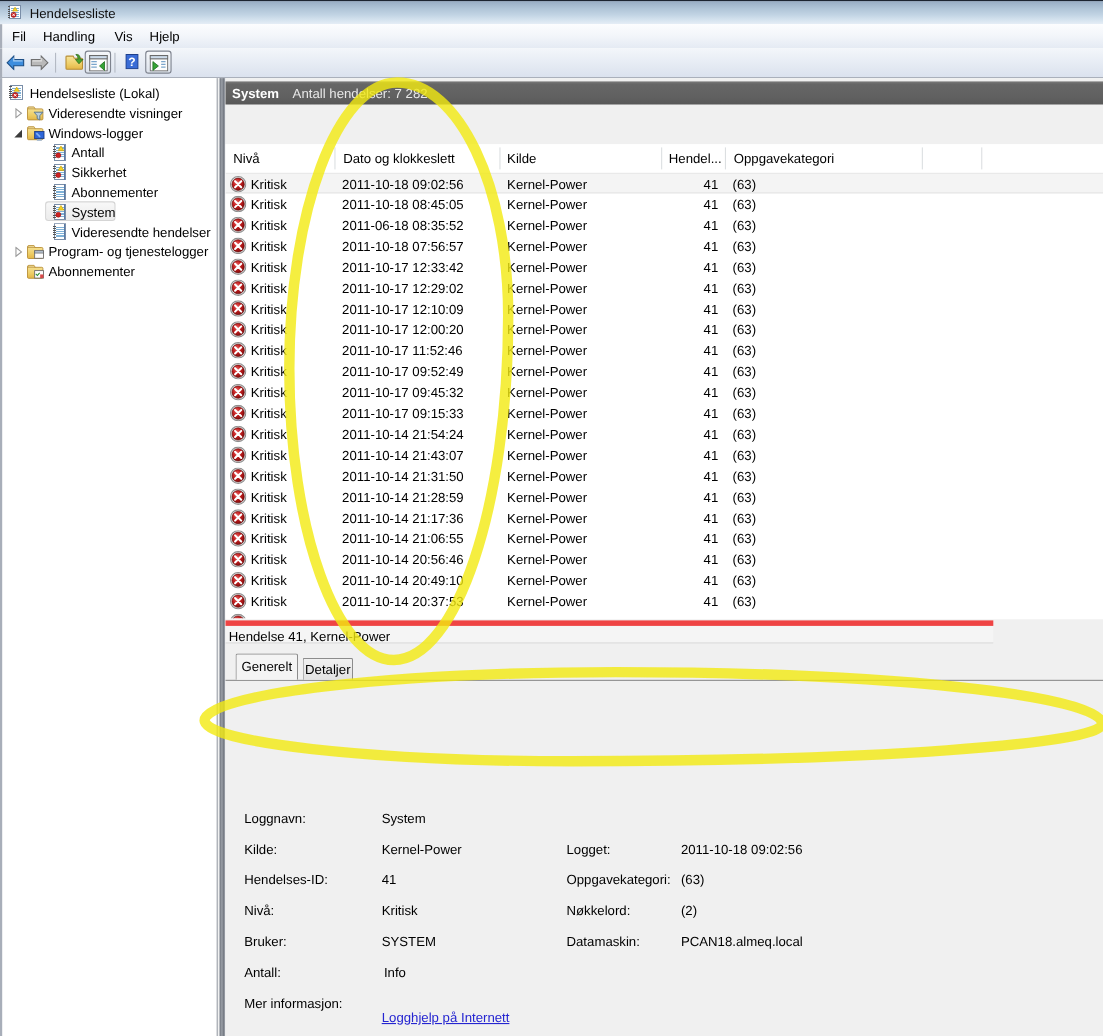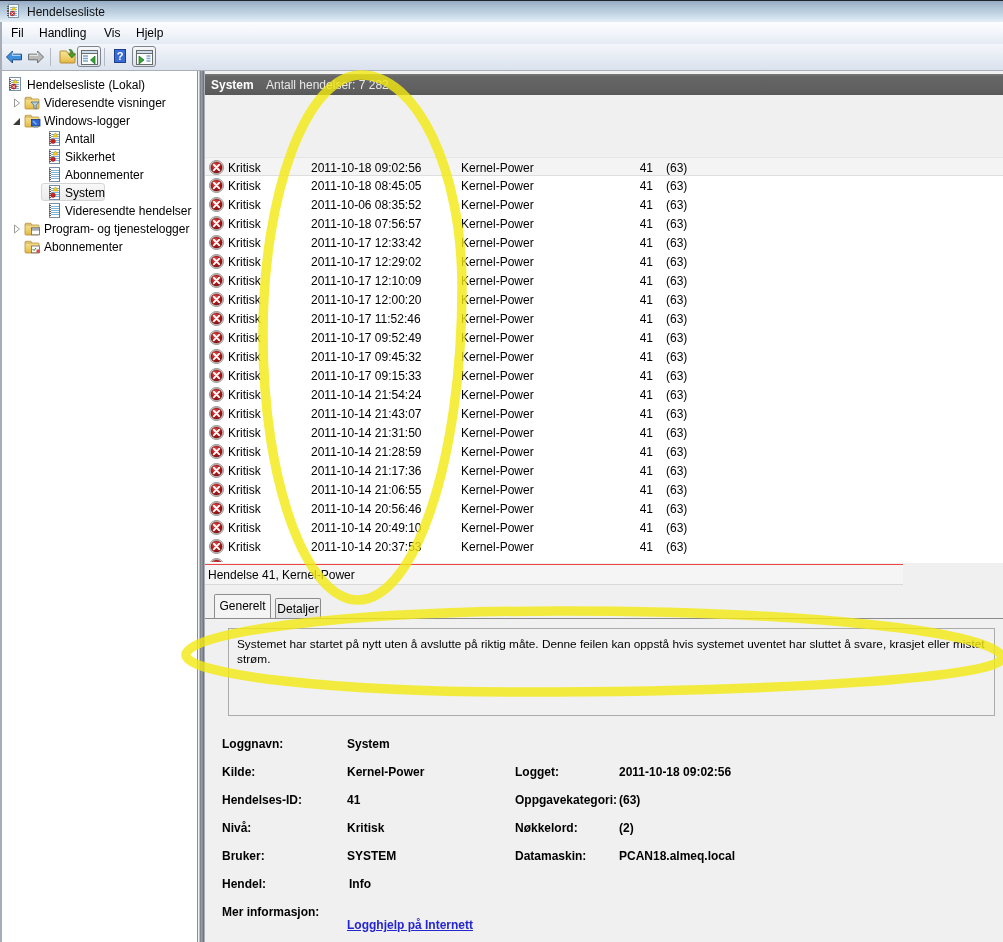--- a/index.html
+++ b/index.html
@@ -47,31 +47,31 @@
 #thead span { position:absolute; top:6px; color:#000; }
 .hsep { position:absolute; top:3px; width:1px; height:20px; background:#dcdfe1; }
 #tbody { position:absolute; left:0; top:86px; width:798px; height:406px; background:#fff; overflow:hidden; }
 .trow { position:absolute; left:0; width:798px; height:19px; background:#fff; }
 .trow.sel { background:#f4f4f4; border-top:1px solid #e6e6e6; border-bottom:1px solid #dedede; }
 .trow .tc { position:absolute; top:3px; white-space:nowrap; }
 .trow .num { text-align:right; }
 .crit { position:absolute; }
 
 #evhdr { position:absolute; left:0; top:493px; width:698px; height:21px; background:#f5f5f5;
-  border-top:1px solid #ef4444; border-bottom:1px solid #d9d9d9; }
+  border-top:5px solid #ef4444; border-bottom:1px solid #d9d9d9; }
 #evhdr span { position:absolute; left:3px; top:3px; }
 #tabzone { position:absolute; left:0; top:515px; width:798px; height:356px; background:#f0f0f0; }
 .tabline { position:absolute; left:0; top:32px; width:798px; height:1px; background:#8c8c8c; }
 #tab1 { position:absolute; left:9px; top:8px; width:57px; height:24px; background:#f4f4f4; border:1px solid #8c8c8c; border-bottom:none;
   border-radius:2px 2px 0 0; text-align:center; padding-top:4px; z-index:3; }
 #tab2 { position:absolute; left:70px; top:12px; width:46px; height:20px; background:linear-gradient(to bottom,#f1f1f1,#e2e2e2);
   border:1px solid #8c8c8c; border-bottom:none; border-radius:2px 2px 0 0; text-align:center; padding-top:3px; z-index:1; }
 #descbox { position:absolute; left:23px; top:42px; width:767px; height:88px; border:1px solid #ababab; background:#f1f1f1; }
 #descbox div { position:absolute; left:8px; top:8px; width:760px; line-height:14.5px; font-size:11.8px; }
-.dl { position:absolute; white-space:nowrap;font-weight:bold; }
+.dl { position:absolute; white-space:nowrap; }
 a.lnk { color:#2525d1; text-decoration:underline; }
 
 
 .tbtn { position:absolute; top:2px; width:24px; height:21px; border:1px solid #7e838e; border-radius:3px;
   background:linear-gradient(to bottom,#f5f7fa,#dde3ec); }
 
 #annot { position:absolute; left:0; top:0; width:1003px; height:942px; z-index:50; pointer-events:none; }
 </style></head>
 <body>
 
@@ -263,20 +263,33 @@
     </div>
 </div>
 <div id="gap"></div>
 <div id="band"></div>
 
 <div id="rightpane">
   <div id="hdrbar">
       <b>System</b>
       <span>Antall hendelser: 7 282</span>
     </div>
+  <div id="thead">
+    <span style="left:7px">Nivå</span>
+    <span style="left:107px">Dato og klokkeslett</span>
+    <span style="left:256px">Kilde</span>
+    <span style="left:403px">Hendel...</span>
+    <span style="left:462px">Oppgavekategori</span>
+    <div class="hsep" style="left:99px"></div>
+    <div class="hsep" style="left:249px"></div>
+    <div class="hsep" style="left:396px"></div>
+    <div class="hsep" style="left:454px"></div>
+    <div class="hsep" style="left:633px"></div>
+    <div class="hsep" style="left:687px"></div>
+  </div>
   <div id="tbody" style="top:86px">
 <div class="trow sel" style="top:0px">
 <svg class="crit" style="left:4px;top:2px" width="15" height="15" viewBox="0 0 15 15">
           <use href="#crit"></use>
         </svg>
 <span class="tc" style="left:23px">Kritisk</span>
 <span class="tc" style="left:106px">2011-10-18 09:02:56</span>
 <span class="tc" style="left:256px">Kernel-Power</span>
 <span class="tc num" style="left:395px;width:53px">41</span>
 <span class="tc" style="left:461px">(63)</span>
@@ -289,21 +302,21 @@
 <span class="tc" style="left:106px">2011-10-18 08:45:05</span>
 <span class="tc" style="left:256px">Kernel-Power</span>
 <span class="tc num" style="left:395px;width:53px">41</span>
 <span class="tc" style="left:461px">(63)</span>
 </div>
 <div class="trow" style="top:38px">
 <svg class="crit" style="left:4px;top:2px" width="15" height="15" viewBox="0 0 15 15">
           <use href="#crit"></use>
         </svg>
 <span class="tc" style="left:23px">Kritisk</span>
-<span class="tc" style="left:106px">2011-10-06 08:35:52</span>
+<span class="tc" style="left:106px">2011-06-18 08:35:52</span>
 <span class="tc" style="left:256px">Kernel-Power</span>
 <span class="tc num" style="left:395px;width:53px">41</span>
 <span class="tc" style="left:461px">(63)</span>
 </div>
 <div class="trow" style="top:57px">
 <svg class="crit" style="left:4px;top:2px" width="15" height="15" viewBox="0 0 15 15">
           <use href="#crit"></use>
         </svg>
 <span class="tc" style="left:23px">Kritisk</span>
 <span class="tc" style="left:106px">2011-10-18 07:56:57</span>
@@ -487,42 +500,39 @@
         </svg>
 </div>
   </div>
   <div id="evhdr">
       <span>Hendelse 41, Kernel-Power</span>
     </div>
   <div id="tabzone">
     <div class="tabline"></div>
     <div id="tab1">Generelt</div>
     <div id="tab2">Detaljer</div>
-    <div id="descbox">
-        <div><span style="white-space:nowrap">Systemet har startet på nytt uten å avslutte på riktig måte. Denne feilen kan oppstå hvis systemet uventet har sluttet å svare, krasjet eller mistet</span><br>strøm.</div>
-      </div>
     <div class="dl" style="left:17px;top:151px">Loggnavn:</div>
       <div class="dl" style="left:142px;top:151px">System</div>
     <div class="dl" style="left:17px;top:179px">Kilde:</div>
       <div class="dl" style="left:142px;top:179px">Kernel-Power</div>
     <div class="dl" style="left:310px;top:179px">Logget:</div>
       <div class="dl" style="left:414px;top:179px">2011-10-18 09:02:56</div>
     <div class="dl" style="left:17px;top:207px">Hendelses-ID:</div>
       <div class="dl" style="left:142px;top:207px">41</div>
     <div class="dl" style="left:310px;top:207px">Oppgavekategori:</div>
       <div class="dl" style="left:414px;top:207px">(63)</div>
     <div class="dl" style="left:17px;top:235px">Nivå:</div>
       <div class="dl" style="left:142px;top:235px">Kritisk</div>
     <div class="dl" style="left:310px;top:235px">Nøkkelord:</div>
       <div class="dl" style="left:414px;top:235px">(2)</div>
     <div class="dl" style="left:17px;top:263px">Bruker:</div>
       <div class="dl" style="left:142px;top:263px">SYSTEM</div>
     <div class="dl" style="left:310px;top:263px">Datamaskin:</div>
       <div class="dl" style="left:414px;top:263px">PCAN18.almeq.local</div>
-    <div class="dl" style="left:17px;top:291px">Hendel:</div>
+    <div class="dl" style="left:17px;top:291px">Antall:</div>
       <div class="dl" style="left:144px;top:291px">Info</div>
     <div class="dl" style="left:17px;top:319px">Mer informasjon:</div>
       <div class="dl" style="left:142px;top:332px"><a class="lnk">Logghjelp på Internett</a></div>
   </div>
 </div>
 
 <svg id="annot" viewBox="0 0 1003 942">
   <path d="M361,75 C417,75 462,170 462,287 C462,459 415,600 358,600 C306,600 263,481 263,335 C263,192 307,75 361,75 Z" fill="none" stroke="#f3ea10" stroke-width="9.5" opacity="0.8"></path>
   <path d="M560,611 C803,611 1002,632 1002,658 C1002,677 785,692 520,692 C336,692 186,675 186,655 C186,631 354,611 560,611 Z" fill="none" stroke="#f3ea10" stroke-width="9.5" opacity="0.8"></path>
 </svg>

